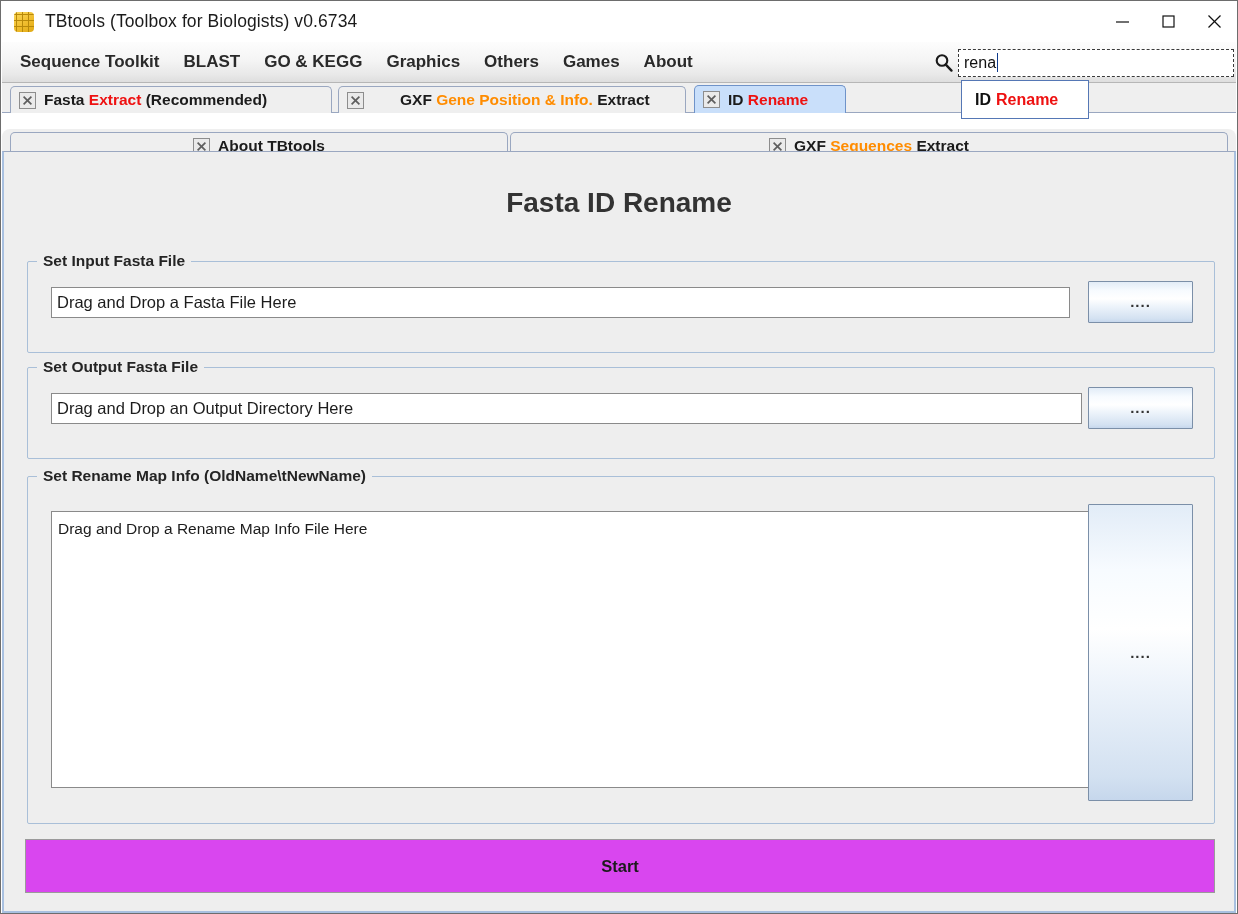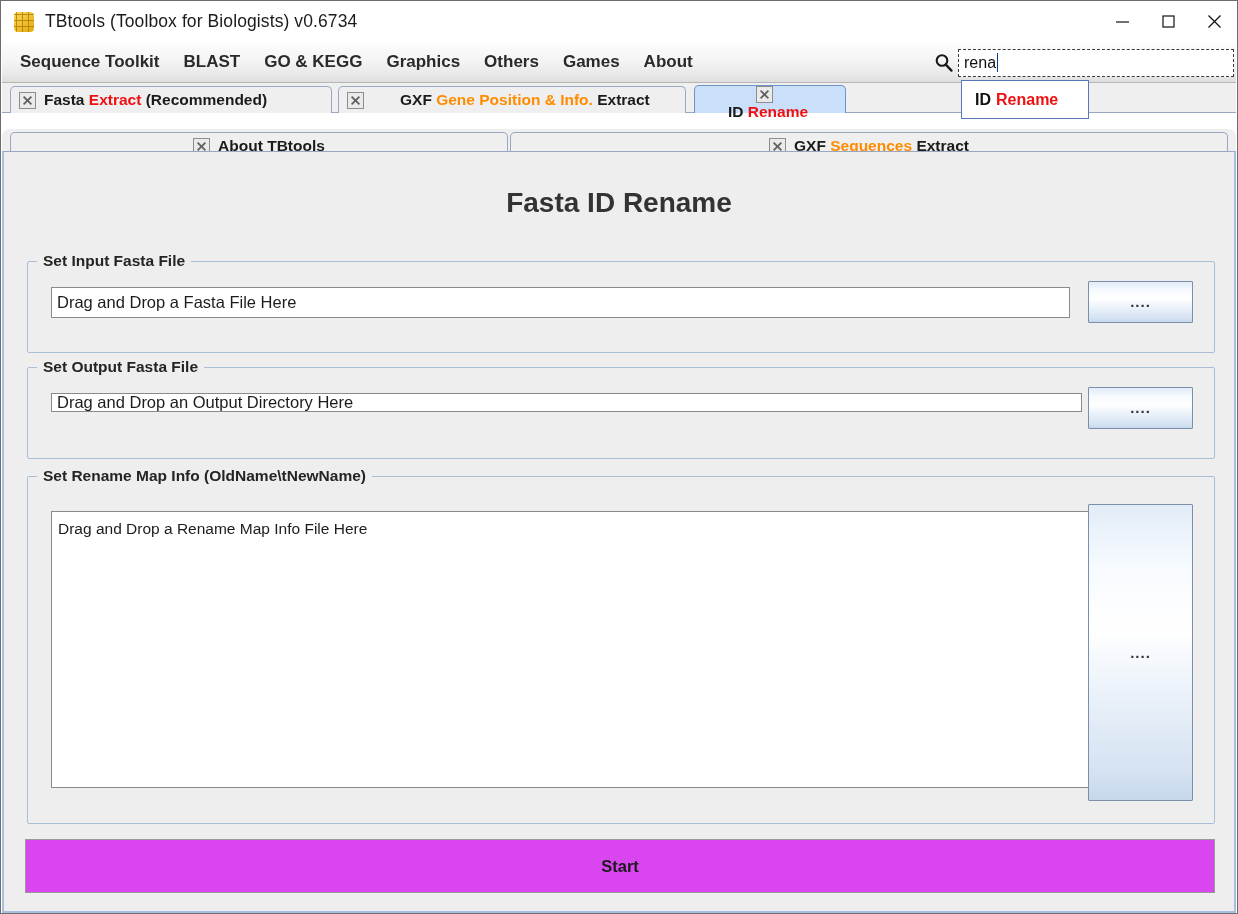--- a/index.html
+++ b/index.html
@@ -134,21 +134,21 @@
     border: 1px solid #9aa7c0;
     border-bottom: none;
     border-radius: 5px 5px 0 0;
     display: flex; align-items: center;
     padding: 0 12px 0 8px;
     white-space: nowrap;
   }
   .tab.active {
     background: #c9dffa;
     border-color: #6f93c9;
-    top: 2px; height: 28px; flex-direction: column;
+    top: 2px; height: 28px;
   }
   .tab .xbox {
     width: 17px; height: 17px;
     border: 1px solid #8d8d8d;
     background: #eaeaea;
     margin-right: 8px;
     flex: 0 0 auto;
     display: flex; align-items: center; justify-content: center;
   }
   .tab .lbl { font-size: 15.5px; font-weight: bold; color: #1b1b1b; }
@@ -351,21 +351,21 @@
     <div class="groupbox" style="left:23px; top:109px; width:1188px; height:92px;">
       <div class="gb-title">Set Input Fasta File</div>
       <div class="textfield" style="left:23px; top:25px; width:1019px; height:31px;">Drag and Drop a Fasta File Here</div>
       <div class="dots-btn" style="left:1060px; top:19px; width:105px; height:42px;">
         <span class="dots">....</span>
       </div>
     </div>
 
     <div class="groupbox" style="left:23px; top:215px; width:1188px; height:92px;">
       <div class="gb-title">Set Output Fasta File</div>
-      <div class="textfield" style="left:23px; top:25px; width:1031px; height:19px;">Drag and Drop an Output Directory Here</div>
+      <div class="textfield" style="left:23px; top:25px; width:1031px; height:31px;">Drag and Drop an Output Directory Here</div>
       <div class="dots-btn" style="left:1060px; top:19px; width:105px; height:42px;">
         <span class="dots">....</span>
       </div>
     </div>
 
     <div class="groupbox" style="left:23px; top:324px; width:1188px; height:348px;">
       <div class="gb-title">Set Rename Map Info (OldName\tNewName)</div>
       <div class="textarea" style="left:23px; top:34px; width:1076px; height:277px;">Drag and Drop a Rename Map Info File Here</div>
       <div class="dots-btn" style="left:1060px; top:27px; width:105px; height:297px;">
         <span class="dots">....</span>

